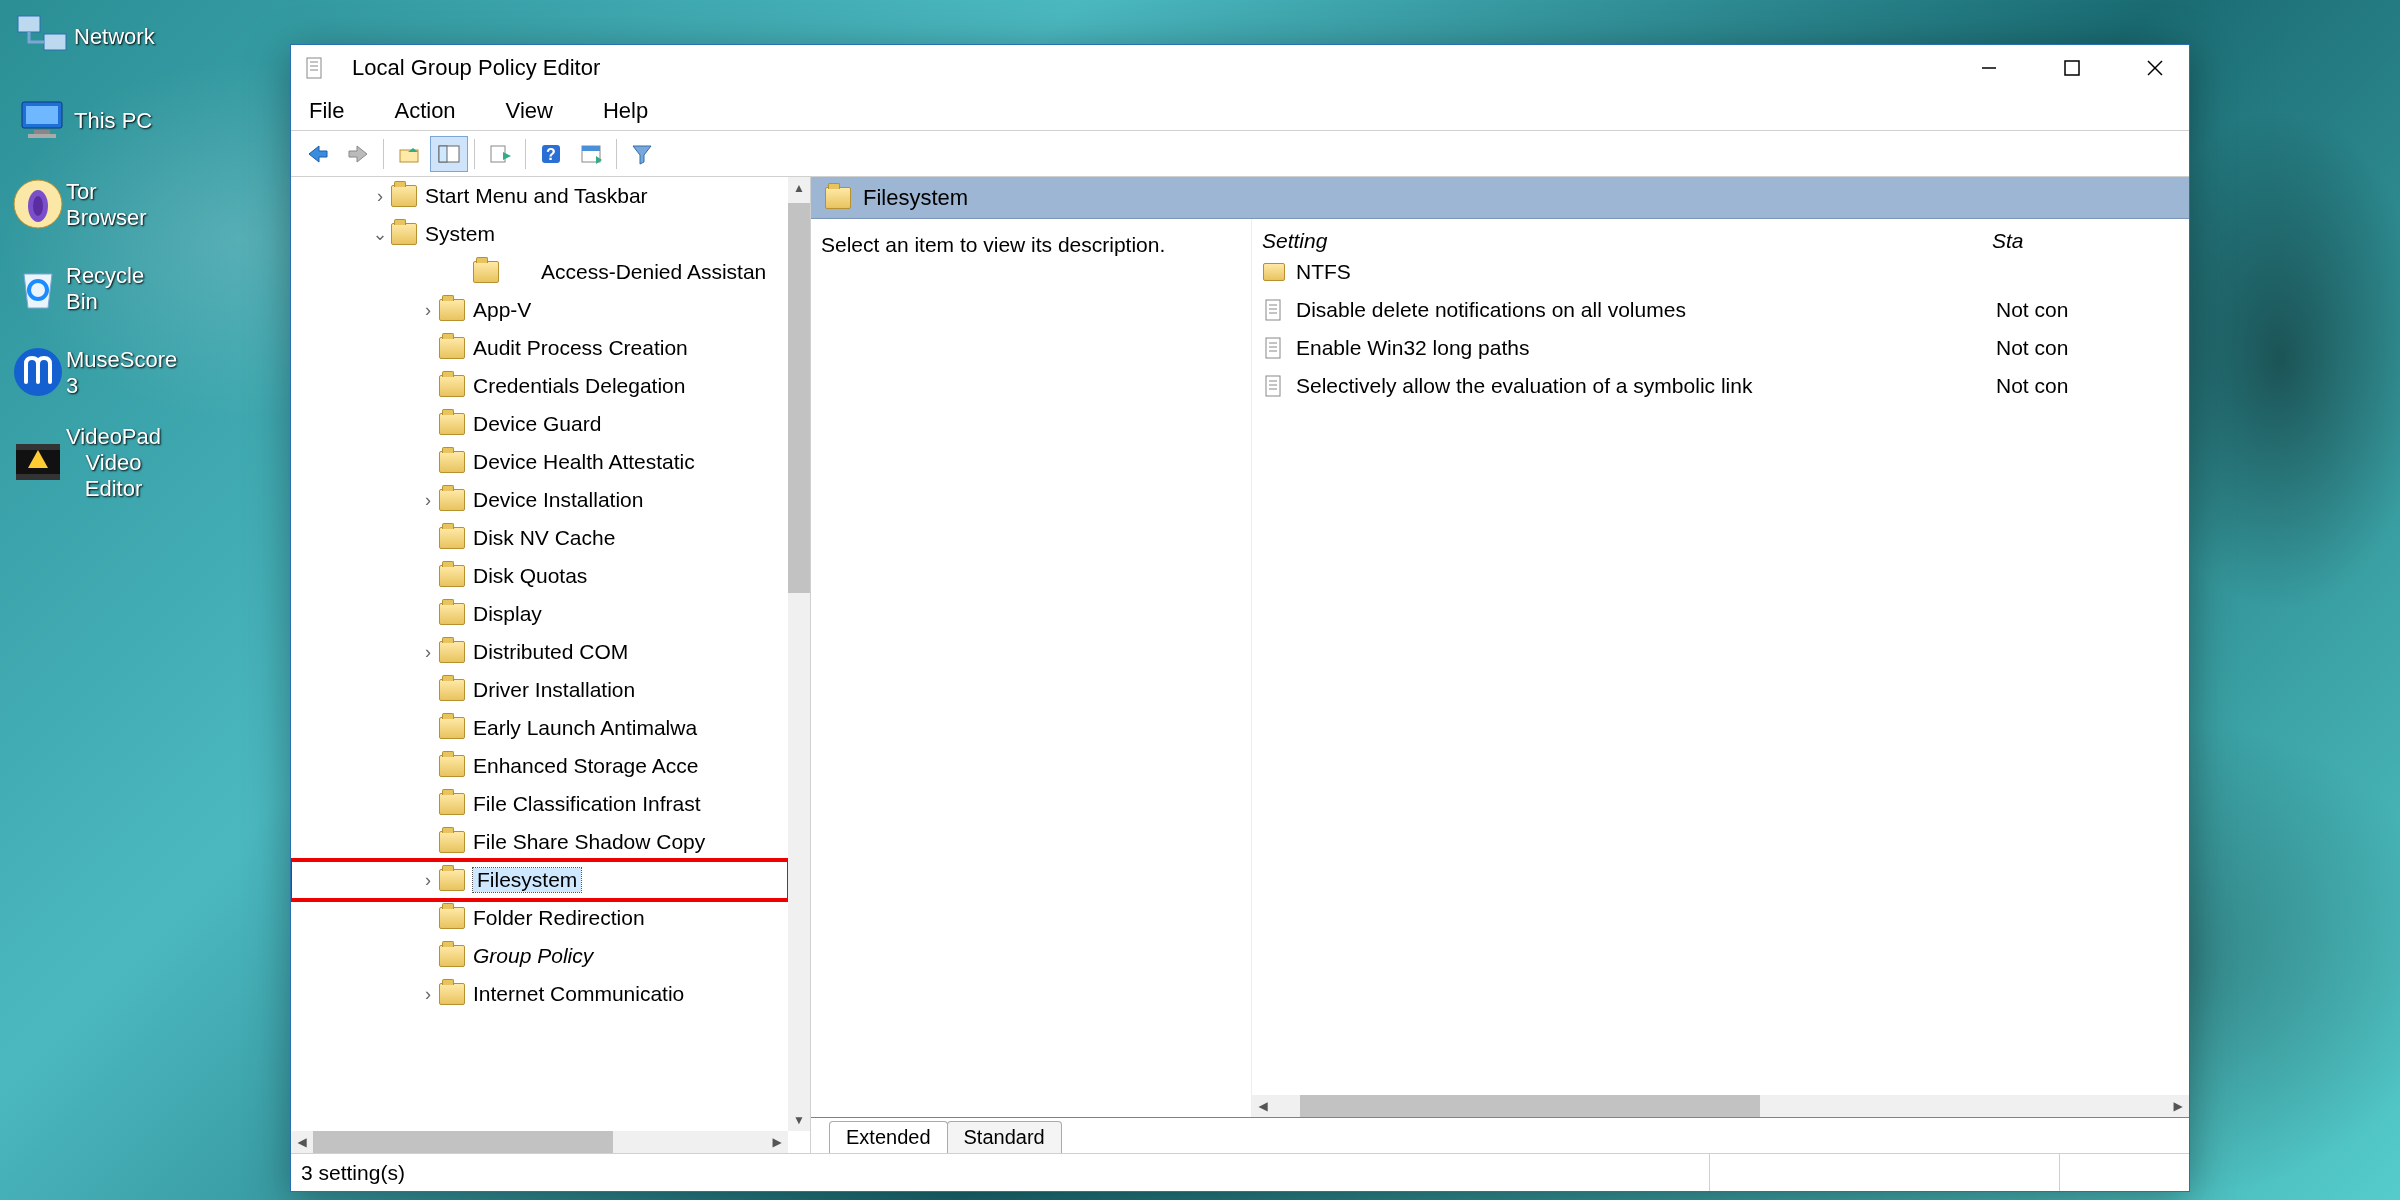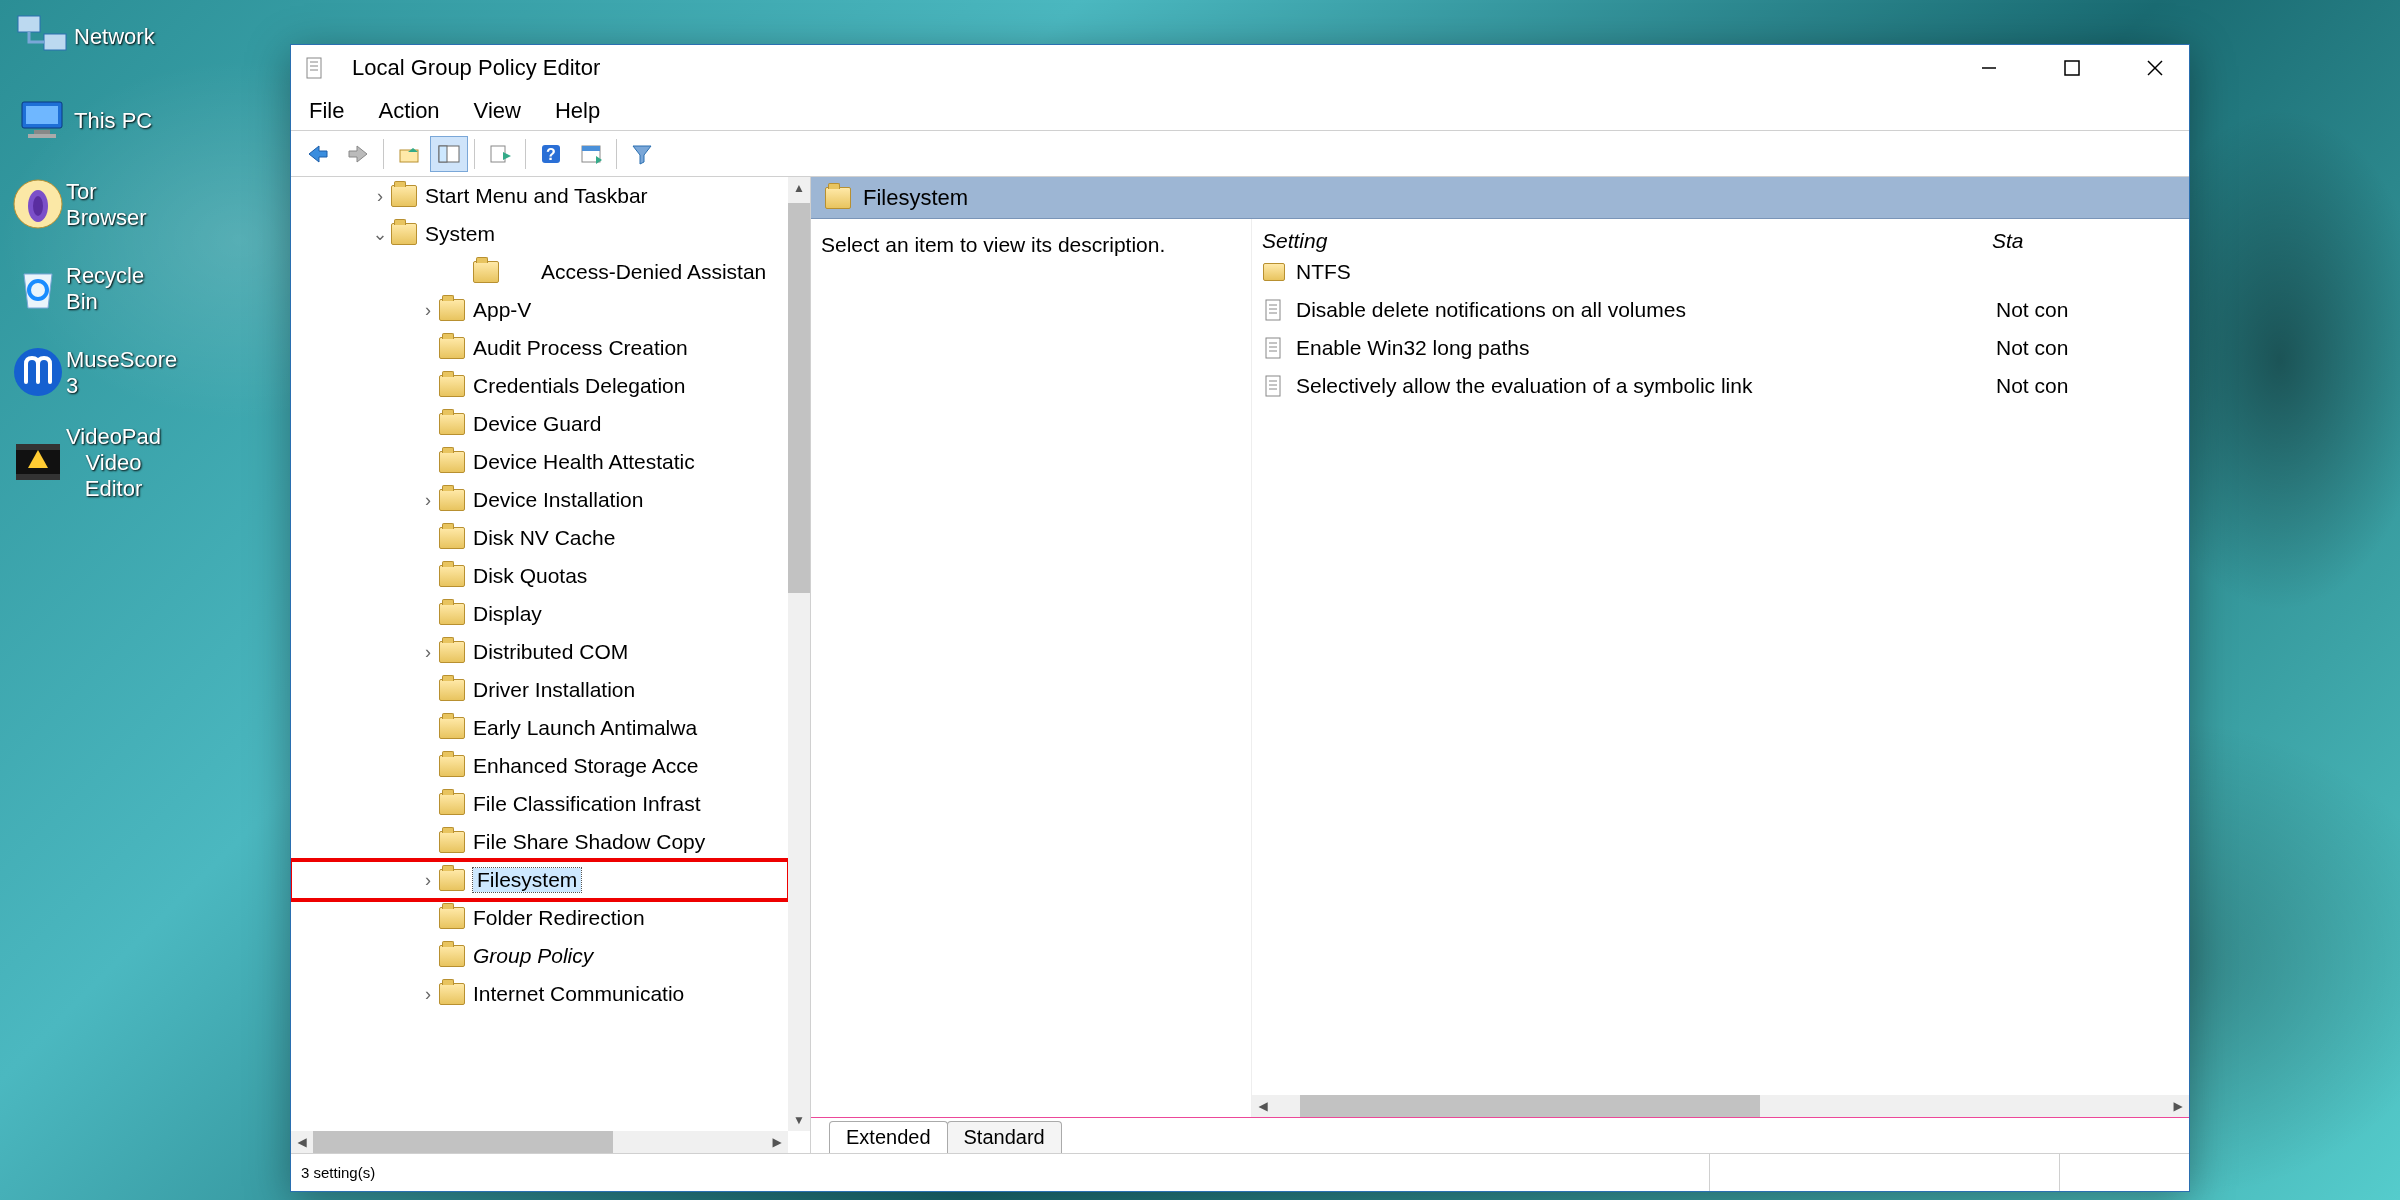--- a/index.html
+++ b/index.html
@@ -10,21 +10,21 @@
   radial-gradient(ellipse 500px 400px at 90% 80%, rgba(0,0,0,0.25), transparent 60%),
   radial-gradient(ellipse 300px 500px at 95% 30%, rgba(0,0,0,0.4), transparent 50%); }
 .desktop-icons { position: absolute; top: 0; left: 10px; display:flex; flex-direction:column; gap:18px; padding-top:4px; }
 .di { width:150px; display:flex; flex-direction:row; align-items:center; color:#fff; font-size:22px; text-shadow:1px 1px 2px #000; cursor:default; }
 .di .ic { width:64px; height:64px; margin-bottom:2px; display:flex; align-items:center; justify-content:center; }
 .window { position:absolute; left:290px; top:44px; width:1900px; height:1148px; background:#fff; border:1.5px solid #2a6fb0; box-shadow:0 8px 40px rgba(0,0,0,0.35); display:flex; flex-direction:column; }
 .titlebar { height:46px; display:flex; align-items:center; padding:0 0 0 12px; border-bottom:0;gap:15px; }
 .titlebar .app-icon { width:24px; height:24px; margin-right:10px; }
 .titlebar .title { font-size:22px; color:#000; flex:1; }
 .titlebar .winbtn { width:68px; height:46px; display:flex; align-items:center; justify-content:center; color:#000; }
-.menubar { height:40px; display:flex; align-items:center; gap:34px; padding:0 18px; font-size:22px; color:#000; border-bottom:1px solid #d0d0d0;}
+.menubar { height:40px; display:flex; align-items:center; gap:50px; padding:0 18px; font-size:22px; color:#000; border-bottom:1px solid #d0d0d0;}
 .menubar span { cursor:default; }
 .toolbar { height:46px; display:flex; align-items:center; padding:0 8px; gap:2px; border-bottom:1px solid #d0d0d0;}
 .tbtn { width:38px; height:36px; display:flex; align-items:center; justify-content:center; border:1px solid transparent; }
 .tbtn.active { border:1px solid #7aa7d8; background:#cfe4fa; }
 .tsep { width:1px; height:30px; background:#c8c8c8; margin:0 4px; }
 .body { flex:1; display:flex; overflow:hidden; }
 .tree-pane { width:520px; display:flex; flex-direction:column; border-right:1px solid #d0d0d0; }
 .tree-scroll { flex:1; position:relative; overflow:hidden; }
 .tree { position:absolute; inset:0 22px 22px 0; overflow:hidden; }
 .tree-item { display:flex; align-items:center; height:38px; font-size:21px; color:#000; white-space:nowrap; }
@@ -52,21 +52,21 @@
 .lrow { display:flex; align-items:center; height:38px; font-size:21px; padding-left:10px;}
 .lrow .ic { width:24px; height:24px; margin-right:10px; display:flex; align-items:center; justify-content:center;}
 .lrow .col1 { width:700px; white-space:nowrap; overflow:hidden; }
 .lrow .col2 { white-space:nowrap; }
 .list-hscroll { position:absolute; left:0; right:0; bottom:0; height:22px; background:#f0f0f0; display:flex; align-items:center;}
 .list-hscroll .arr{width:22px;display:flex;align-items:center;justify-content:center;color:#555;font-size:12px;}
 .list-hscroll .thumb{height:100%;background:#c2c2c2;}
 .tabs-row { height:36px; display:flex; align-items:flex-end; padding-left:18px; border-top:1px solid #ec4899; gap:0;}
 .tab { padding:4px 16px; font-size:20px; border:1px solid #aaa; border-bottom:none; background:#f4f4f4; border-radius:4px 4px 0 0; margin-right:-1px;}
 .tab.active { background:#fff; position:relative; z-index:2;}
-.statusbar { height:38px; border-top:1px solid #d0d0d0; display:flex; align-items:center; font-size:15px; padding:0 10px; }
+.statusbar { height:38px; border-top:1px solid #d0d0d0; display:flex; align-items:center; font-size:21px; padding:0 10px; }
 .statusbar .cell { border-left:1px solid #d0d0d0; height:100%; }
 svg { display:block; }
 </style>
 </head>
 <body>
 
 <div class="wallpaper"></div>
 
 <div class="desktop-icons">
   <div class="di">

